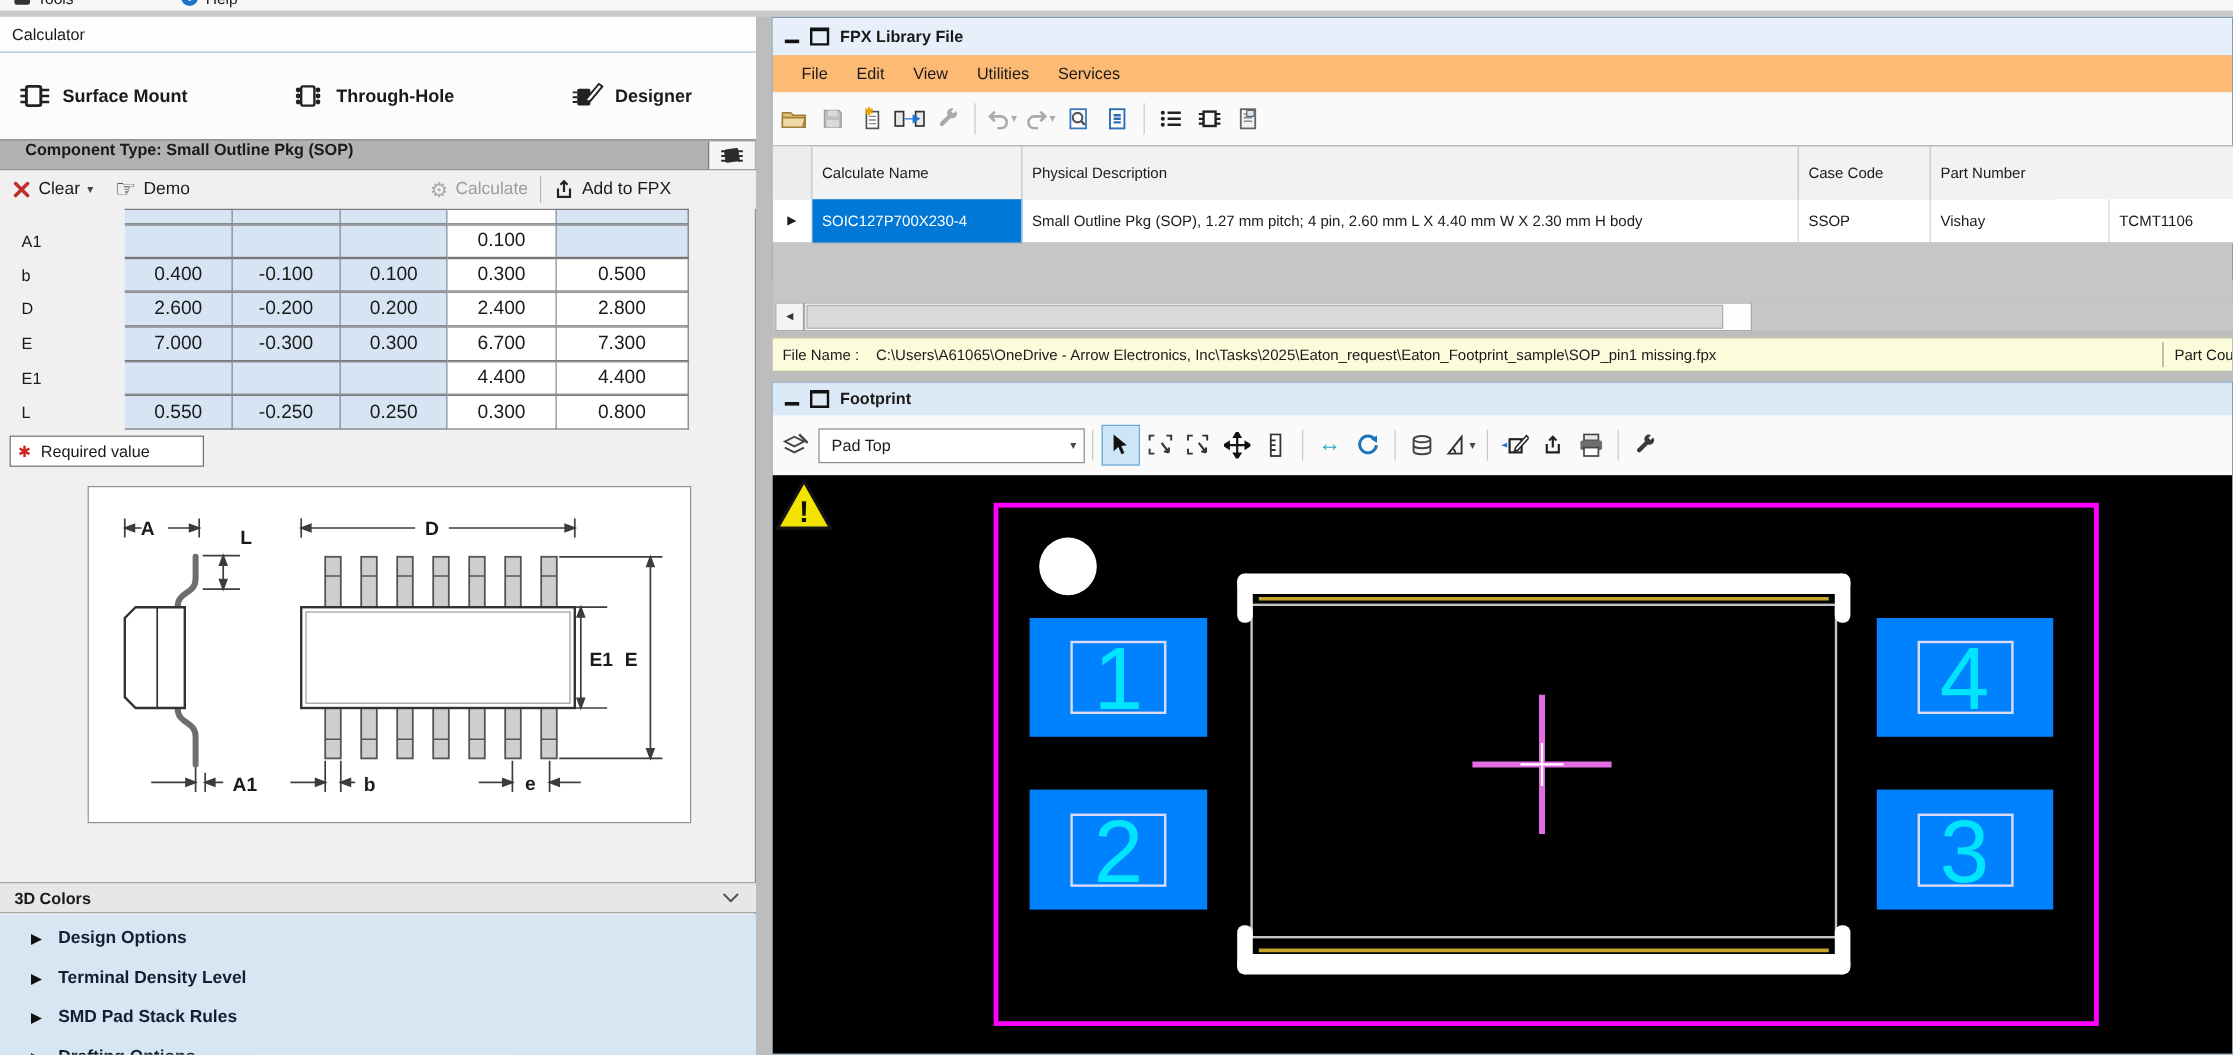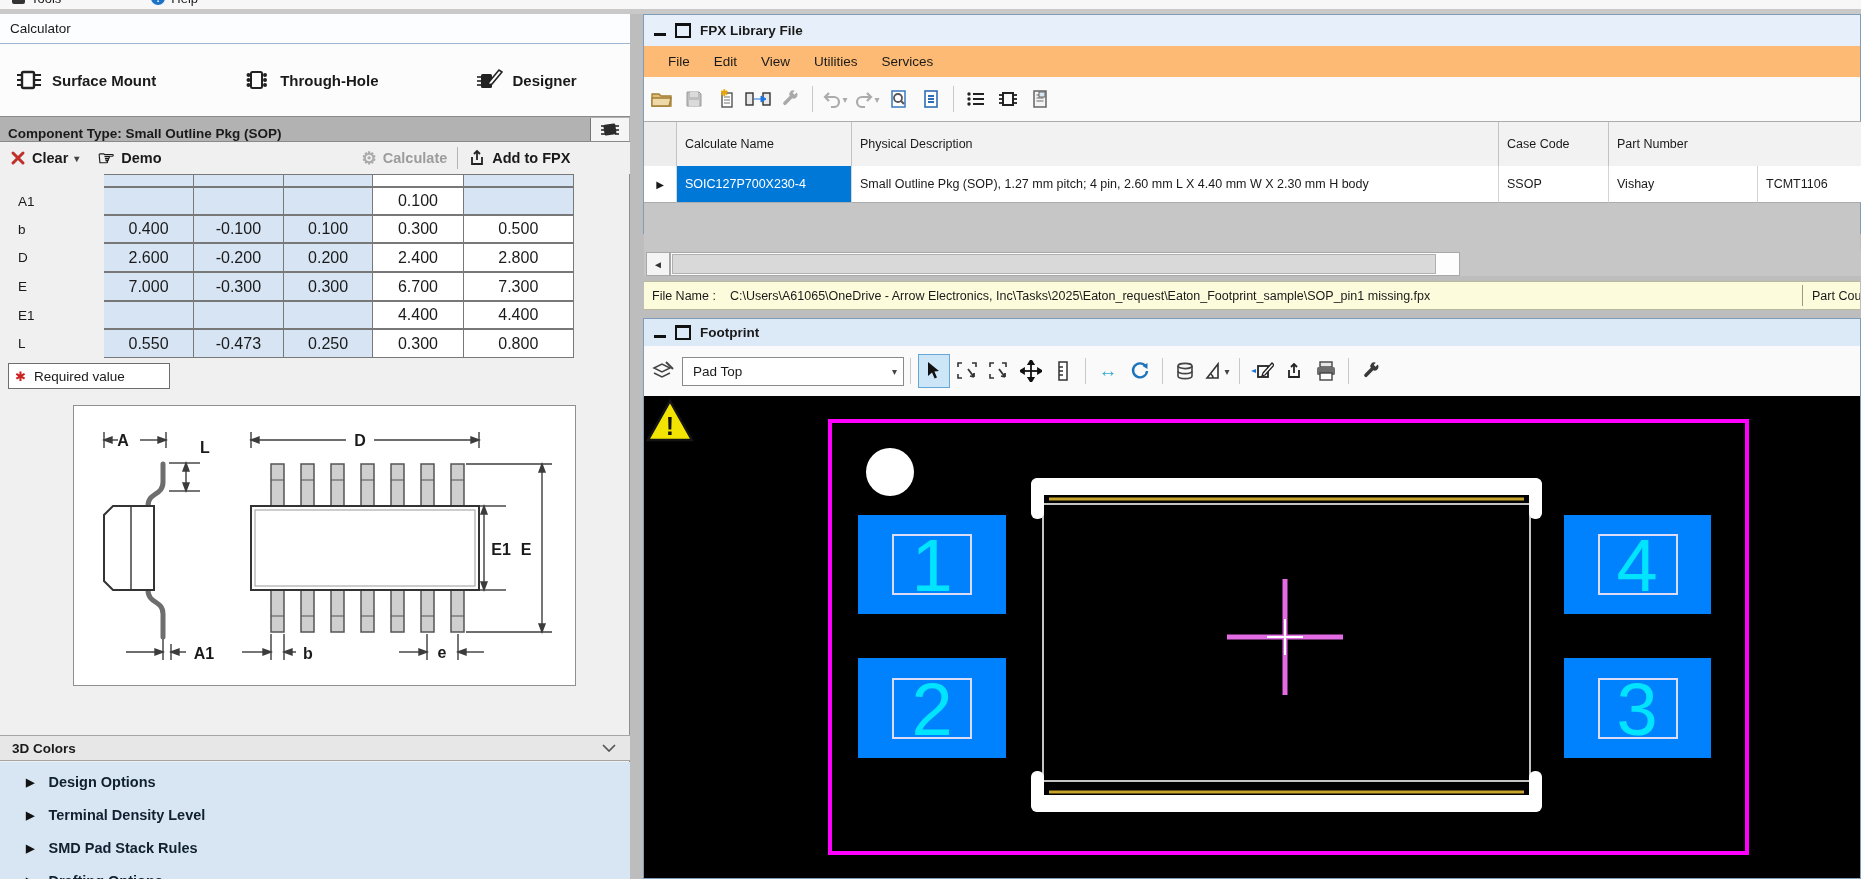--- a/index.html
+++ b/index.html
@@ -13,24 +13,24 @@
   .tools-glyph{width:13px;height:11px;background:#333;border-radius:2px}
   .help-glyph{width:14px;height:14px;border-radius:50%;background:#1C74C8;color:#fff;font-size:10px;display:flex;align-items:center;justify-content:center;font-weight:bold}
   #graystrip{left:0;top:9px;width:1861px;height:5px;background:#C9C9C9}
   
   #leftpanel{left:0;top:14px;width:630px;height:865px;background:#F0F0F0;border-right:1px solid #8F8F8F}
   .cal-header{left:0;top:0;width:630px;height:30px;background:#FBFDFF;border-bottom:1px solid #9FB6CE;
               display:flex;align-items:center;padding-left:10px;font-size:13.5px}
   .tabrow{left:0;top:30px;width:630px;height:72px;background:#FCFCFC;display:flex;align-items:center}
   .tab{display:flex;align-items:center;gap:10px;font-size:15px;font-weight:600;cursor:default}
   .ct-bar{left:0;top:102px;width:630px;height:26px;background:#B2B2B2;border-top:1px solid #8a8a8a;border-bottom:1px solid #8a8a8a;
-          display:flex;align-items:flex-end;padding-left:8px;font-size:13.5px;font-weight:700}
+          display:flex;align-items:flex-start;padding-left:21px;font-size:13.5px;font-weight:700}
   .ct-btn{position:absolute;right:1px;top:1px;width:38px;height:23px;background:#F5F5F5;border-left:1px solid #777;
           display:flex;align-items:center;justify-content:center}
-  .tool-row{left:0;top:128px;width:630px;height:32px;background:#F0F0F0;display:flex;align-items:center;font-size:14.5px;font-weight:700}
+  .tool-row{left:0;top:128px;width:630px;height:32px;background:#F0F0F0;display:flex;align-items:center;font-size:14.5px;font-weight:400}
   .tool-item{display:flex;align-items:center;gap:6px;margin-left:10px}
   .gray-txt{color:#9C9C9C}
   .vsep{width:1px;height:22px;background:#B5B5B5;margin:0 10px}
   .caret{font-size:10px;color:#444}
   
   .ctable{left:0;top:160px;width:574px}
   .trow{display:flex}
   .tlabel{width:90px;display:flex;align-items:center;padding-left:18px;font-size:13.5px;background:#F0F0F0}
   .cell{border:1px solid #787878;border-left:none;display:flex;align-items:center;justify-content:center;font-size:16px}
   .cell:first-of-type{border-left:1px solid #787878}
@@ -247,21 +247,21 @@
       <div class="tlabel">E1</div>
       <div class="cell cb" style="width:92px"></div>
       <div class="cell cb" style="width:93px"></div>
       <div class="cell cb" style="width:92px"></div>
       <div class="cell cw" style="width:93px">4.400</div>
       <div class="cell cw" style="width:114px">4.400</div>
     </div>
     <div class="trow" style="height:29px">
       <div class="tlabel">L</div>
       <div class="cell cb" style="width:92px">0.550</div>
-      <div class="cell cb" style="width:93px">-0.473</div>
+      <div class="cell cb" style="width:93px">-0.250</div>
       <div class="cell cb" style="width:92px">0.250</div>
       <div class="cell cw" style="width:93px">0.300</div>
       <div class="cell cw" style="width:114px">0.800</div>
     </div>
   </div>
 
   <div class="req-box abs">
     <span class="req-star">✱</span>
     <span>Required value</span>
   </div>

